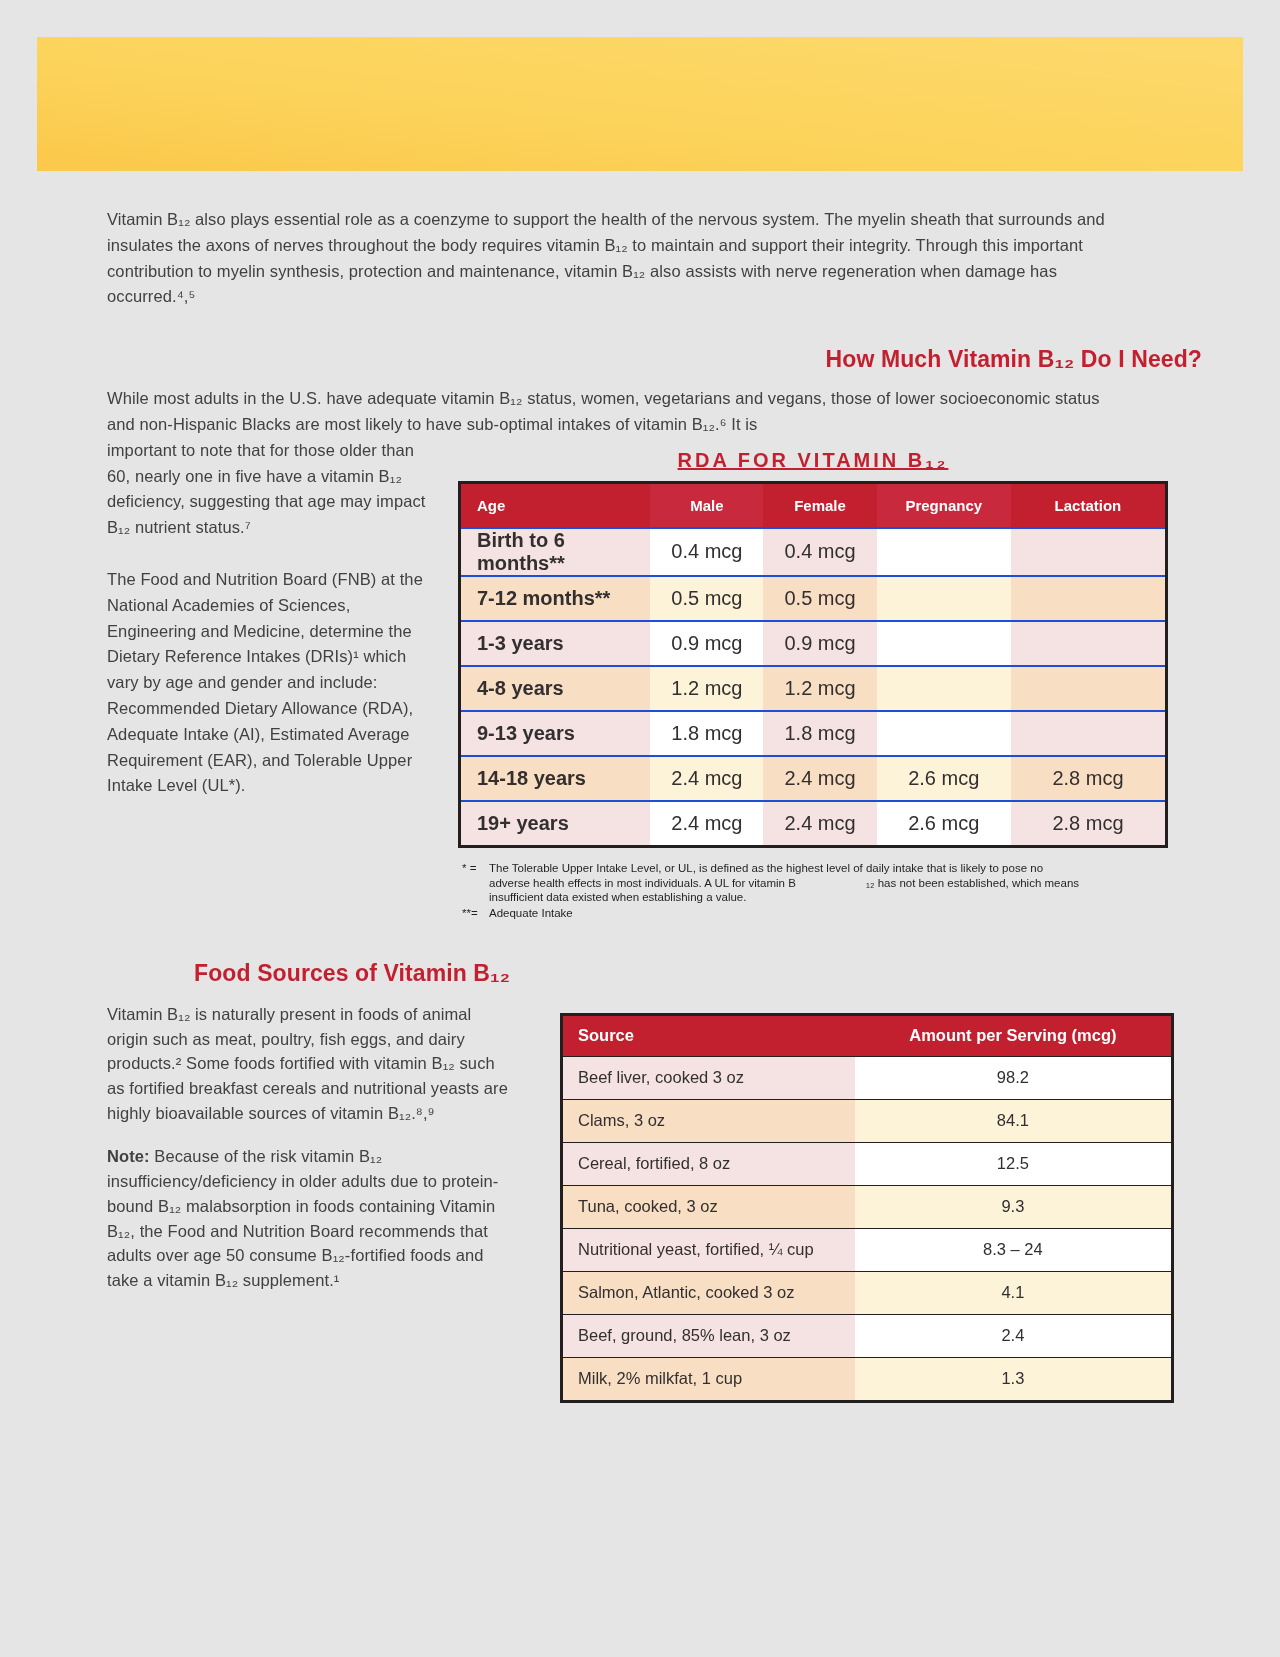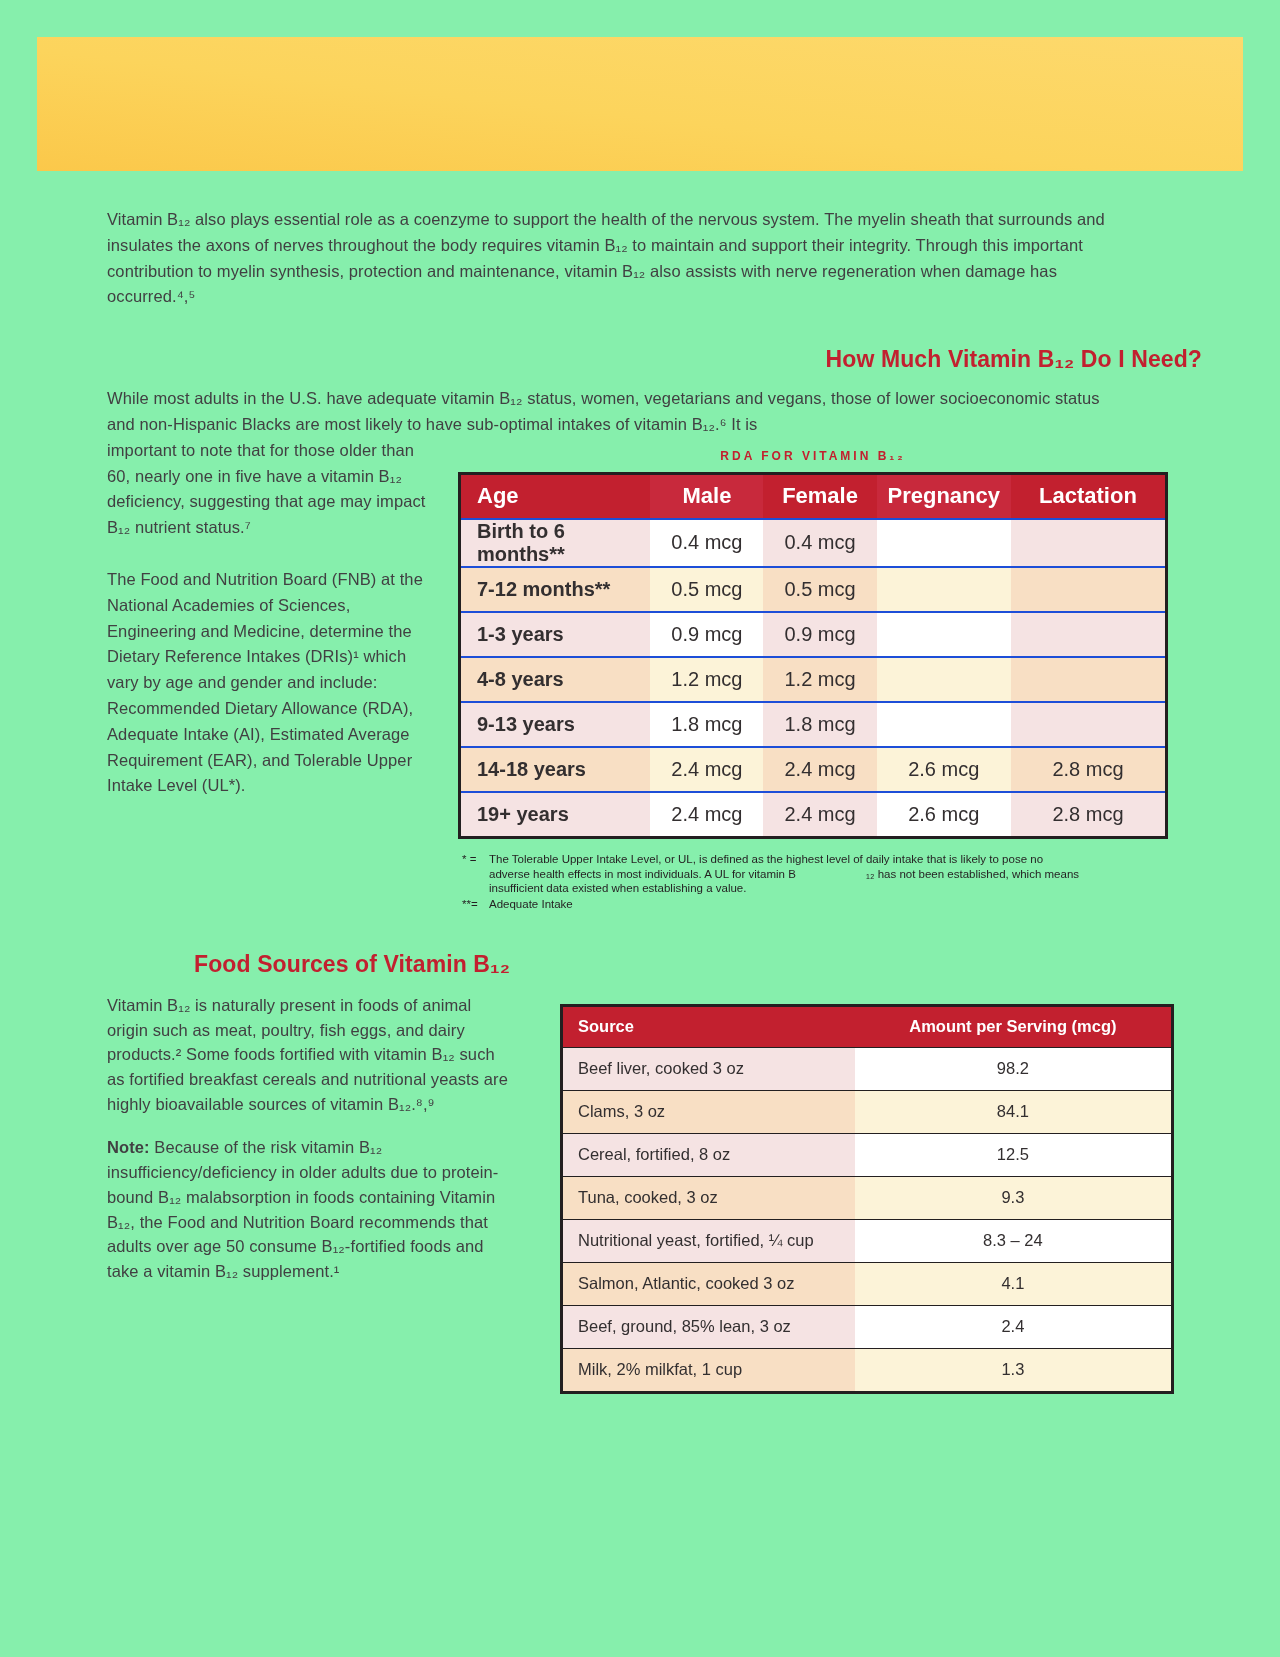--- a/index.html
+++ b/index.html
@@ -1,18 +1,18 @@
 <!DOCTYPE html>
 <html style="--red: #C2202F; --gold-dark: #FBC84A; --gold-mid: #FCD45C; --gold-light: #FDD96D; --pink: #F5E3E3; --peach: #F8DFC4; --cream: #FCF3D8; --text: #414042; --footnote: #231F20;"><head>
 <meta charset="utf-8">
 <style>
   html,body { margin:0; padding:0; background:#ffffff; }
   .page {
     position:relative; width:1280px; height:1657px; overflow:hidden;
-    background:#86efac;
+    background:#e5e5e5;
     font-family:"Liberation Sans","DejaVu Sans",sans-serif;
     color:var(--text,#414042);
   }
   .banner {
     margin:37px 37px 0 37px; height:134px;
     background:linear-gradient(to top right, var(--gold-dark,#FBC84A) 0%, var(--gold-mid,#FCD45C) 45%, var(--gold-light,#FDD96D) 100%);
   }
   .content { padding:0 78px 0 107px; }
 
   p { margin:0; }
@@ -28,28 +28,28 @@
   .intro2 { margin-top:13px; max-width:1016px; font-size:16.5px; line-height:25.8px; letter-spacing:.1px; }
 
   .cols1 { display:flex; align-items:flex-start; }
   .col-left1 { width:333px; flex:none; }
   .col-left1 p { font-size:16.5px; line-height:25.8px; letter-spacing:.1px; }
   .col-left1 p + p { margin-top:26px; }
   .col-right1 { width:710px; flex:none; margin-left:18px; }
 
   .rda-title {
     margin-top:11px; text-align:center;
-    color:var(--red,#C2202F); font-weight:bold; font-size:12px; letter-spacing:3px;
+    color:var(--red,#C2202F); font-weight:bold; font-size:20px; letter-spacing:3px;text-decoration:underline;
   }
 
   table { border-collapse:collapse; table-layout:fixed; }
   .rda-table { width:710px; margin-top:9px; border:3px solid #231F20; }
   .rda-table th {
     background:var(--red,#C2202F); color:#ffffff;
-    font-size:22px; font-weight:bold; height:43px; padding:0;
+    font-size:15px; font-weight:bold; height:43px; padding:0;
   }
   .rda-table th:nth-child(even) { background:#C8293C; }
   .rda-table td { height:43px; font-size:20px; color:#332F30; padding:0; border-top:2px solid #1d4ed8; }
   .rda-table th.h-age, .rda-table td.c-age { text-align:left; padding-left:16px; }
   .rda-table td.c-age { font-weight:bold; }
   .rda-table th.h-val, .rda-table td.c-val { text-align:center; }
   .rda-table tbody tr:nth-child(odd)  td:nth-child(odd)  { background:var(--pink,#F5E3E3); }
   .rda-table tbody tr:nth-child(odd)  td:nth-child(even) { background:#ffffff; }
   .rda-table tbody tr:nth-child(even) td:nth-child(odd)  { background:var(--peach,#F8DFC4); }
   .rda-table tbody tr:nth-child(even) td:nth-child(even) { background:var(--cream,#FCF3D8); }

